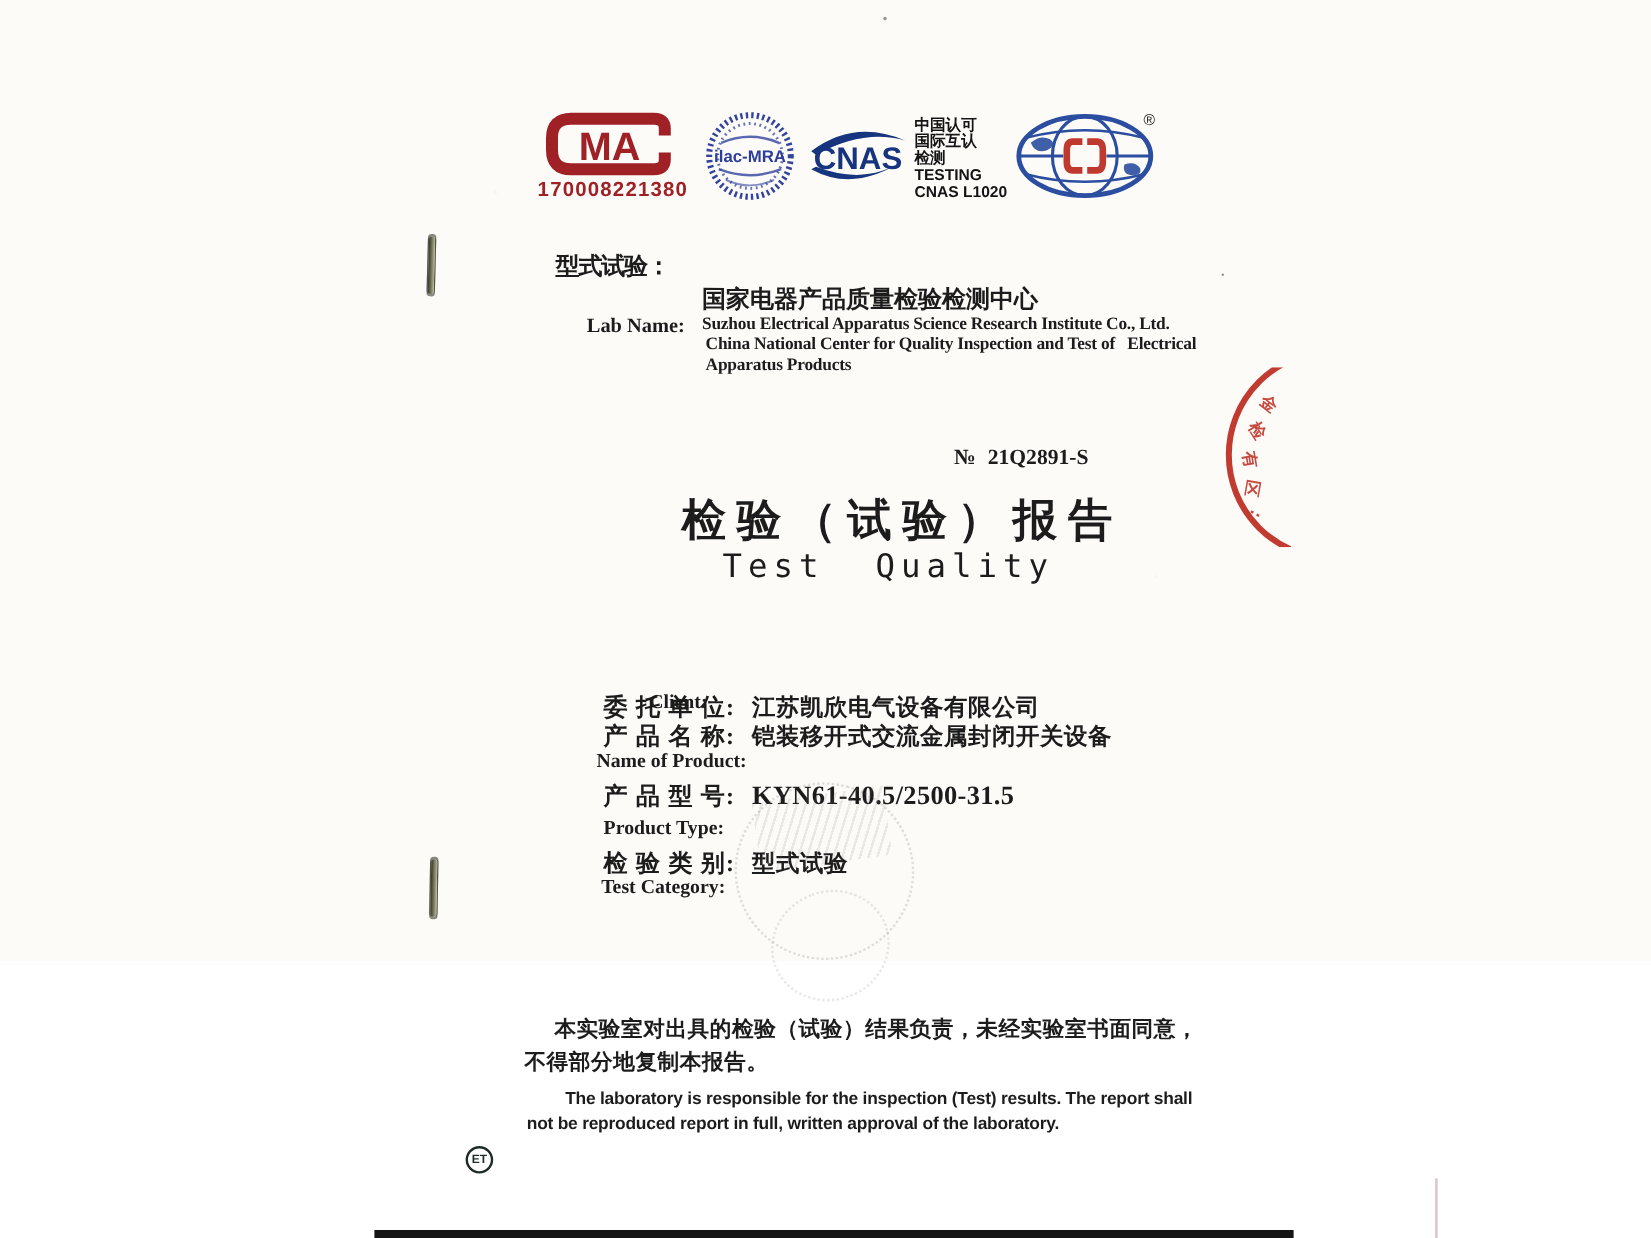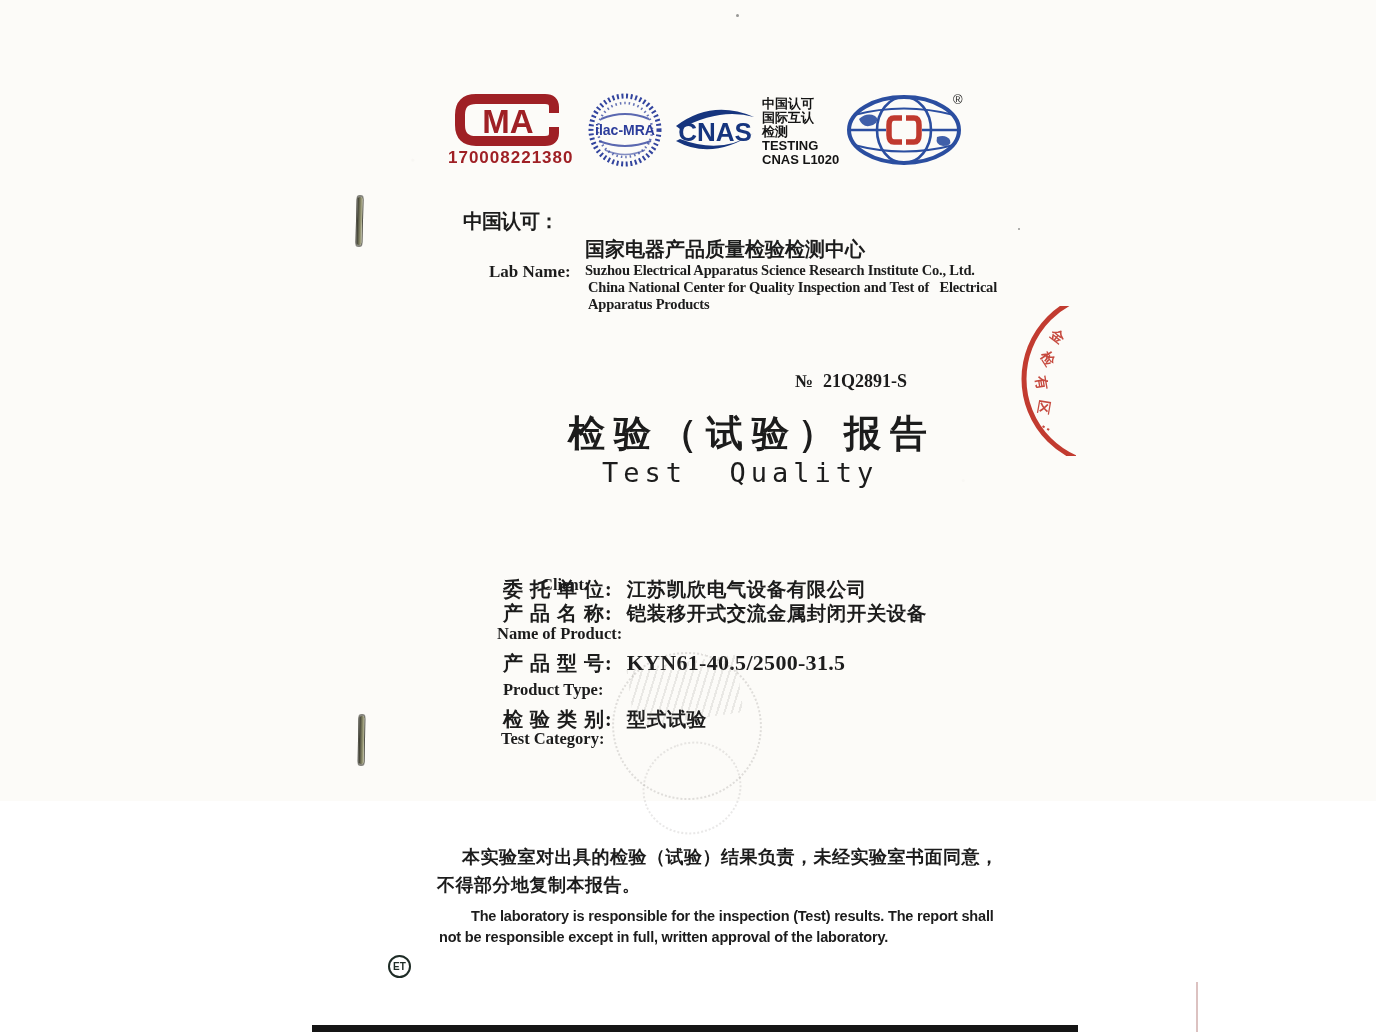--- a/index.html
+++ b/index.html
@@ -147,21 +147,21 @@
       <path d="M9 52 Q59 65 109 52" fill="none" stroke="#2b4ea0" stroke-width="2.2"></path>
       <path d="M14 26 q8 -7 16 -3 q6 4 -2 9 q-10 4 -14 -6 Z" fill="#2b4ea0" opacity="0.9"></path>
       <path d="M92 44 q9 -3 13 3 q2 6 -7 6 q-8 -1 -6 -9 Z" fill="#2b4ea0" opacity="0.9"></path>
       <rect x="41" y="20" width="36" height="34" rx="5" fill="#fcfbf8"></rect>
       <path d="M57 25 H49 Q44 25 44 32 V42 Q44 49 49 49 H57" fill="none" stroke="#c0392e" stroke-width="5.5"></path>
       <path d="M61 25 H69 Q74 25 74 32 V42 Q74 49 69 49 H61" fill="none" stroke="#c0392e" stroke-width="5.5"></path>
     </svg>
   </div>
   <div class="abs" id="globe-registered">®</div>
 
-  <div class="abs" id="lab-label-cn">中国认可：</div>
+  <div class="abs" id="lab-label-cn">型式试验：</div>
   <div class="abs" id="lab-name-cn-2">国家电器产品质量检验检测中心</div>
   <div class="abs" id="lab-label-en">Lab Name:</div>
   <div class="abs pre" id="lab-name-en-1">Suzhou Electrical Apparatus Science Research Institute Co., Ltd.</div>
   <div class="abs pre" id="lab-name-en-2">China National Center for Quality Inspection and Test of   Electrical</div>
   <div class="abs pre" id="lab-name-en-3">Apparatus Products</div>
 
   <div class="abs" id="report-no">
     <span>№</span><span class="num">21Q2891-S</span>
   </div>
   <div class="abs" id="title-cn">检验（试验）报告</div>
@@ -183,21 +183,21 @@
   <div class="abs field-label-en" id="field-model-en">Product Type:</div>
 
   <div class="abs field-label-cn" id="field-category-cn">
     <span>检 验 类 别:</span><span class="value-gap"></span><span class="field-value-cn">型式试验</span>
   </div>
   <div class="abs field-label-en" id="field-category-en">Test Category:</div>
 
   <div class="abs" id="stmt-cn-1">本实验室对出具的检验（试验）结果负责，未经实验室书面同意，</div>
   <div class="abs" id="stmt-cn-2">不得部分地复制本报告。</div>
   <div class="abs" id="stmt-en-1">The laboratory is responsible for the inspection (Test) results. The report shall</div>
-  <div class="abs" id="stmt-en-2">not be responsible except in full, written approval of the laboratory.</div>
+  <div class="abs" id="stmt-en-2">not be reproduced report in full, written approval of the laboratory.</div>
 
   <div class="abs staple" id="staple-top"></div>
   <div class="abs staple" id="staple-bottom"></div>
 
   <div class="abs" id="red-stamp">
     <svg width="64" height="150" viewBox="0 0 64 150" style="position:absolute;left:0;top:0;">
       <circle cx="98" cy="73" r="86" fill="none" stroke="#c23b30" stroke-width="5"></circle>
     </svg>
     <span class="stamp-char" style="left:38px; top:22px; transform:rotate(38deg);">金</span>
     <span class="stamp-char" style="left:28px; top:44px; transform:rotate(58deg);">检</span>

